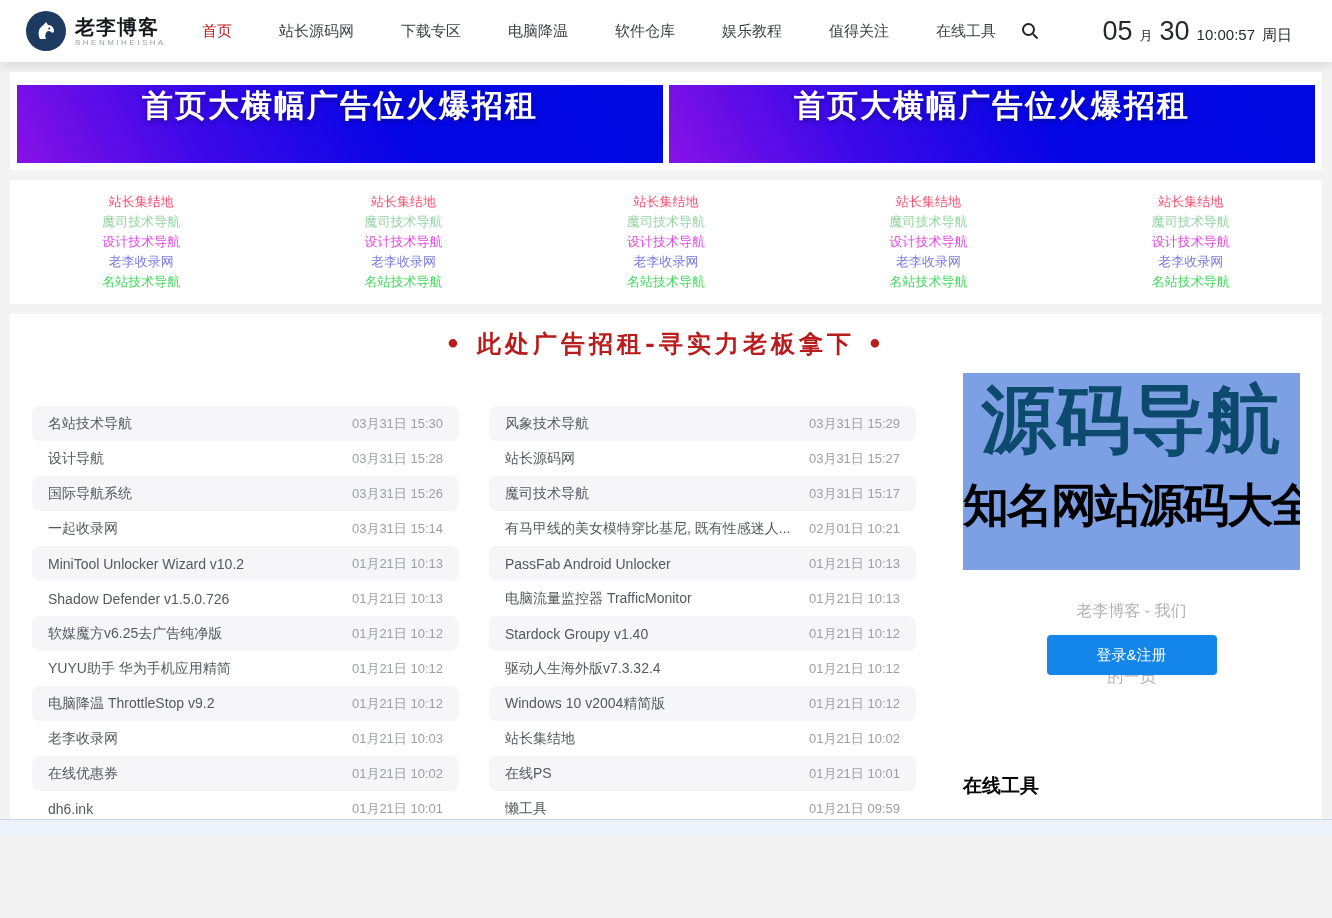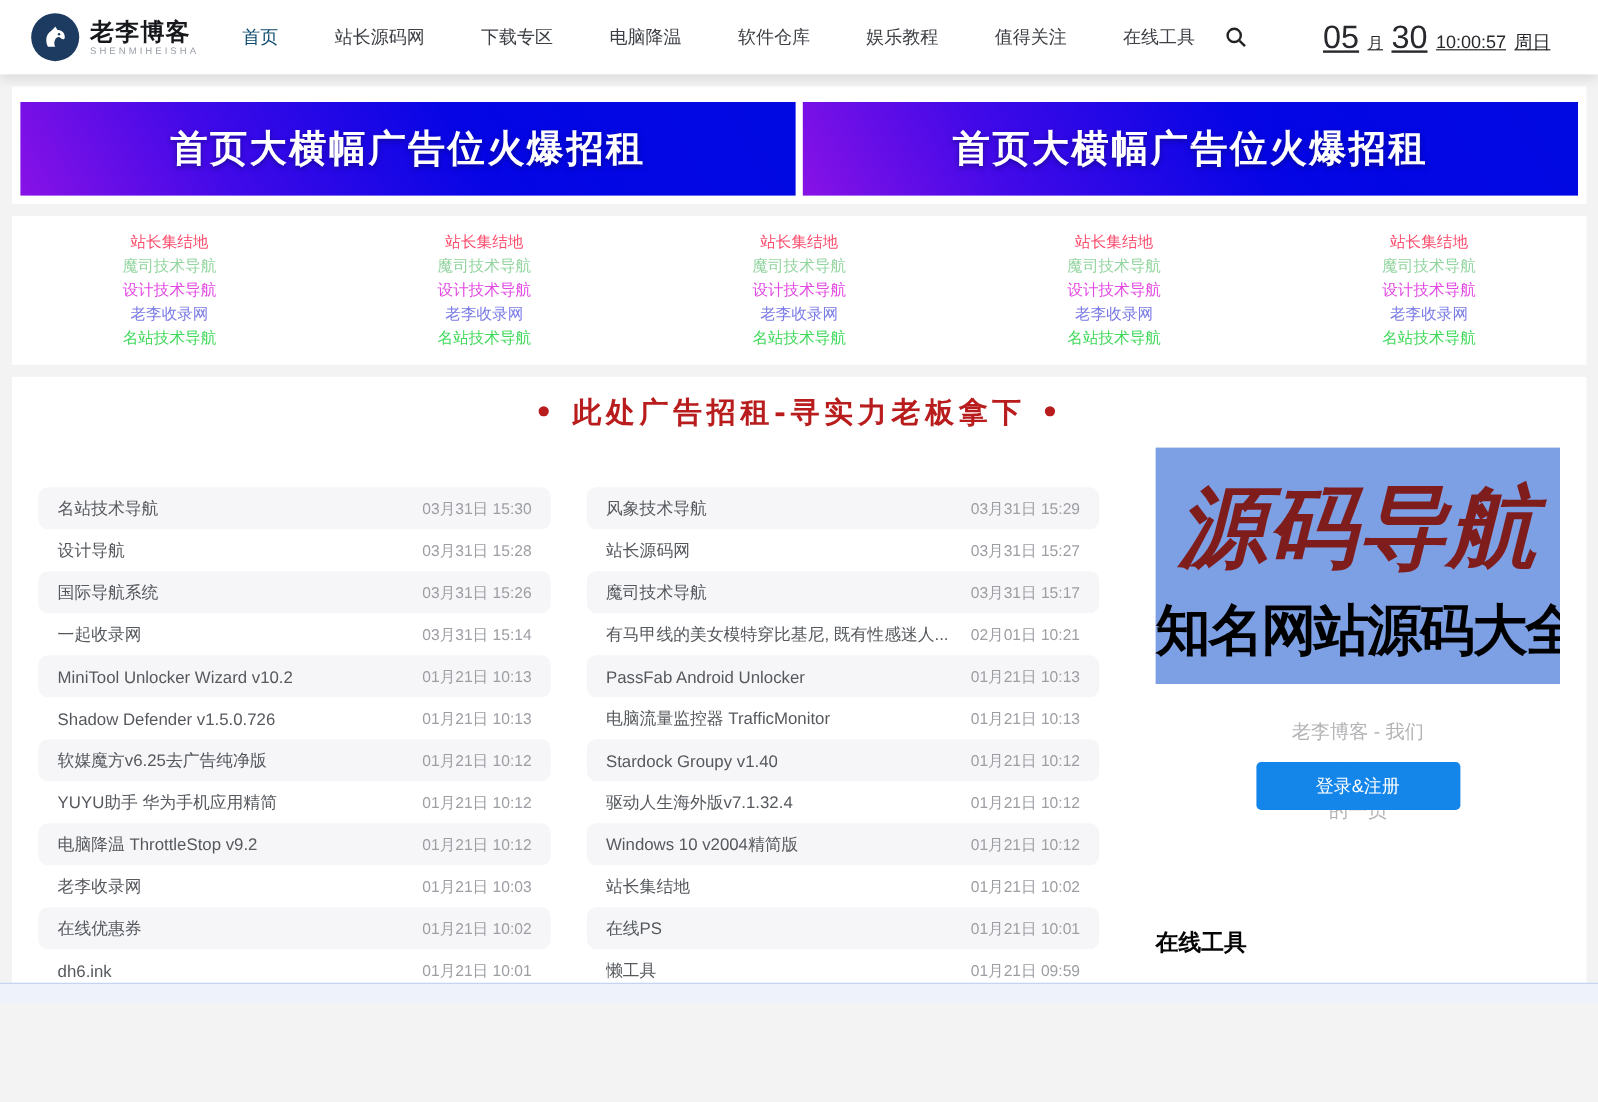--- a/index.html
+++ b/index.html
@@ -10,40 +10,40 @@
   .navbar { height:62px; background:#fff; display:flex; align-items:center;
     box-shadow:0 4px 10px rgba(0,0,0,.10); position:relative; z-index:5; }
   .logo { display:flex; align-items:center; margin-left:26px; }
   .logo-circle { width:40px; height:40px; border-radius:50%; background:#1d3a61;
     display:flex; align-items:center; justify-content:center; }
   .logo-text { margin-left:9px; }
   .logo-title { font-size:20px; font-weight:bold; color:#16181c; letter-spacing:1px; line-height:22px;}
   .logo-sub { font-size:8px; color:#9aa0a8; letter-spacing:2.5px; }
   .nav { display:flex; align-items:center; gap:47px; margin-left:36px; }
   .nav-item { font-size:15px; color:#3c3f44; cursor:pointer; white-space:nowrap; }
-  .nav-item.active { color:#0c4a6e; }
+  .nav-item.active { color:#b91c1c; }
   .nav-spacer { flex:1; }
   .search-btn { margin-right:64px; display:flex; align-items:center; cursor:pointer; }
-  .clock { display:flex; align-items:baseline; gap:7px; margin-right:40px; color:#26282c;text-decoration:underline; }
+  .clock { display:flex; align-items:baseline; gap:7px; margin-right:40px; color:#26282c; }
   .clock .big { font-size:27px; }
   .clock .small { font-size:13px; }
   .clock .time { font-size:15px; }
 
   
   .wrap { margin:10px 10px 0 10px; }
   .card { background:#fff; }
 
   
   .banner-card { padding:7px; margin-bottom:10px; }
   .banner-green { height:82px; background:#5cbb38; display:flex; align-items:center;
     justify-content:center; }
   .banner-green span { font-family:"DejaVu Serif","Liberation Serif",serif; color:#fff;
     font-size:46px; letter-spacing:11px; white-space:nowrap; }
   .banner-row { display:flex; gap:6px; margin-top:6px; }
-  .banner-blue { flex:1; height:78px; display:flex; align-items:center; justify-content:center;
+  .banner-blue { flex:1; height:78px; display:flex; align-items:flex-start; justify-content:center;
     background:linear-gradient(62deg,#8812e6 0%,#4109e8 26%,#0505e5 58%,#0009e2 100%); }
   .banner-blue span { color:#fff; font-size:31px; font-weight:bold; letter-spacing:2px;
     text-shadow:0 2px 4px rgba(10,10,90,.55); white-space:nowrap; }
 
   
   .links-card { padding:12px 0; margin-bottom:10px; display:flex; }
   .links-col { flex:1; display:flex; flex-direction:column; align-items:center; }
   .friend-link { font-size:13px; line-height:20px; text-decoration:none; cursor:pointer; }
 
   
@@ -58,22 +58,22 @@
     padding:0 16px; cursor:pointer; }
   .list-row:nth-child(odd) { background:#f6f6f8; border-radius:8px; }
   .row-title { font-size:14px; color:#55585d; white-space:nowrap; overflow:hidden;
     text-overflow:ellipsis; max-width:300px; }
   .row-date { font-size:13px; color:#9c9ea3; white-space:nowrap; margin-left:10px; }
 
   
   .sidebar { width:337px; margin-left:auto; margin-top:13px; }
   .promo { width:337px; height:197px; background:#7d9fe3; overflow:hidden;
     text-align:center; cursor:pointer; }
-  .promo-line1 { font-size:74px; font-weight:bold; color:#7f1d1d; letter-spacing:1px;
-    line-height:86px; margin-top:24px; white-space:nowrap;font-style:italic; }
+  .promo-line1 { font-size:74px; font-weight:bold; color:#0c4a6e; letter-spacing:1px;
+    line-height:86px; margin-top:4px; white-space:nowrap; }
   .promo-line2 { font-size:46px; font-weight:bold; color:#000; line-height:56px;
     margin-top:14px; white-space:nowrap; letter-spacing:-2px; }
   .blog-text { position:relative; margin-top:24px; text-align:center; }
   .blog-line { font-size:16px; line-height:33px; color:#b3b3b6; }
   .login-btn { position:absolute; left:50%; transform:translateX(-50%); top:41px;
     width:170px; height:40px; background:#1486ea; border:none; border-radius:4px;
     color:#fff; font-size:15px; cursor:pointer; font-family:inherit; }
   .tools-heading { margin-top:80px; font-size:19px; font-weight:bold; color:#050505; }
 
   
@@ -274,21 +274,21 @@
     <span class="row-title">电脑流量监控器 TrafficMonitor</span>
     <span class="row-date">01月21日 10:13</span>
   </div>
 
   <div class="list-row">
     <span class="row-title">Stardock Groupy v1.40</span>
     <span class="row-date">01月21日 10:12</span>
   </div>
 
   <div class="list-row">
-    <span class="row-title">驱动人生海外版v7.1.32.4</span>
+    <span class="row-title">驱动人生海外版v7.3.32.4</span>
     <span class="row-date">01月21日 10:12</span>
   </div>
 
   <div class="list-row">
     <span class="row-title">Windows 10 v2004精简版</span>
     <span class="row-date">01月21日 10:12</span>
   </div>
 
   <div class="list-row">
     <span class="row-title">站长集结地</span>

